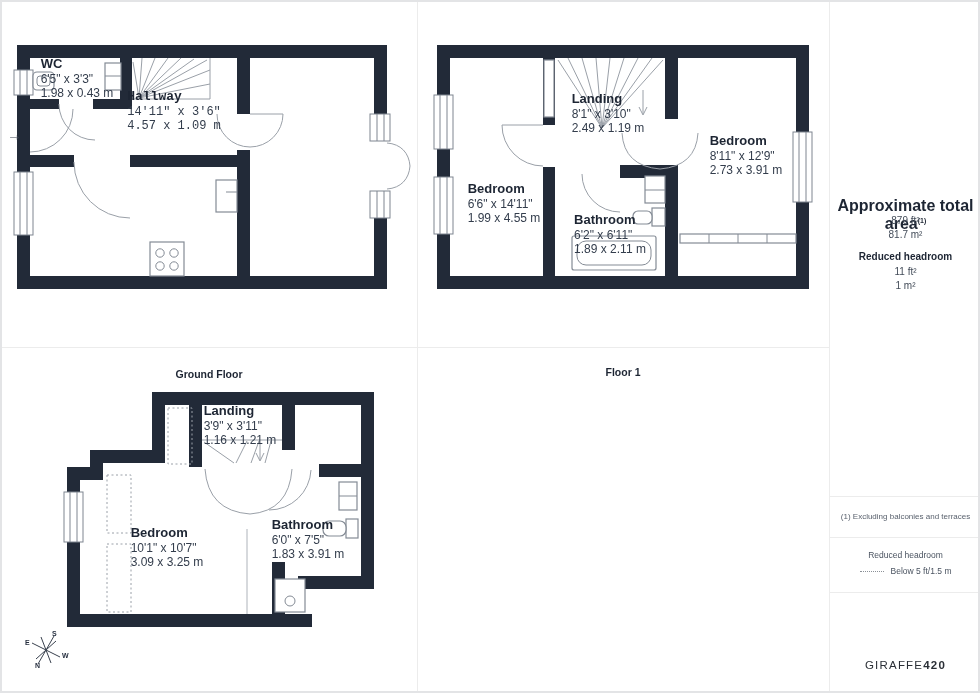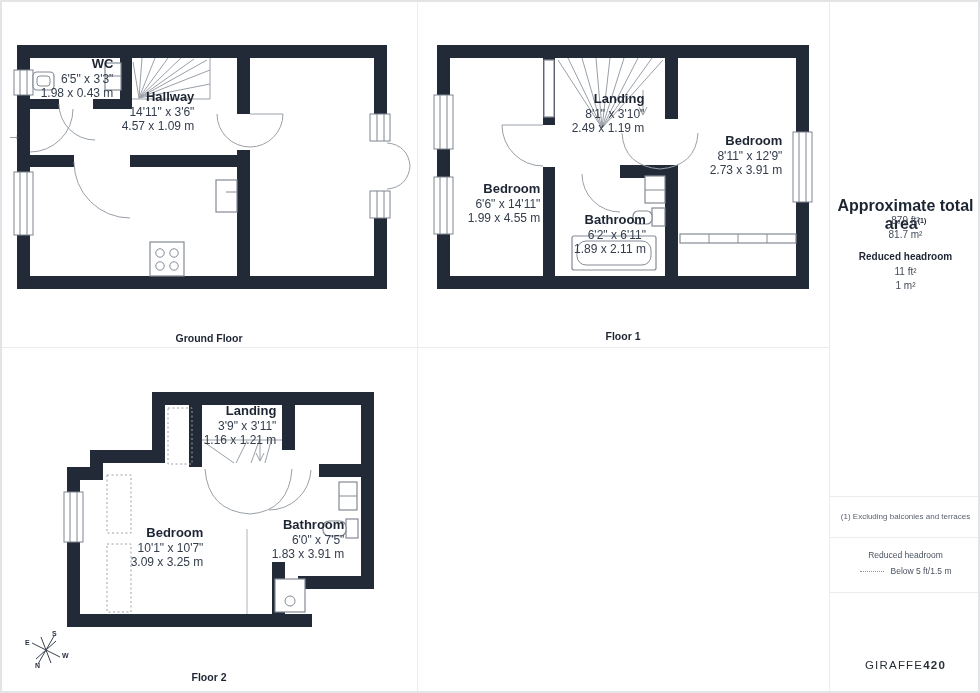--- a/index.html
+++ b/index.html
@@ -8,24 +8,24 @@
   .wall{fill:#222A38;}
   .thin{stroke:#9AA0A8;stroke-width:1;fill:none;}
   .thin2{stroke:#AEB3BA;stroke-width:1;fill:none;}
   .winframe{fill:#ffffff;stroke:#7E8590;stroke-width:1;}
   .winline{stroke:#7E8590;stroke-width:1;}
   .fixture{fill:#ffffff;stroke:#848B95;stroke-width:1.2;}
   .fixline{stroke:#848B95;stroke-width:1;fill:none;}
   .dotted{fill:none;stroke:#9AA0A8;stroke-width:1;stroke-dasharray:2 2.5;}
   .compassline{stroke:#39414E;stroke-width:1;}
   .divider{position:absolute;background:#ececec;}
-  .room-label{position:absolute;transform:translateX(-50%);text-align:right;line-height:1.12;white-space:nowrap;}
+  .room-label{position:absolute;transform:translateX(-50%);text-align:left;line-height:1.12;white-space:nowrap;}
   .room-name{font-weight:bold;font-size:13px;color:#1D2533;}
   .room-dim{font-size:12px;color:#333D4C;margin-top:1px;}
-  .floor-label{position:absolute;transform:translateX(-50%);font-weight:bold;font-size:10.5px;color:#1D2533;white-space:nowrap;}
+  .floor-label{position:absolute;transform:translateX(-50%);font-weight:bold;font-size:10.5px;color:#1D2533;white-space:nowrap;margin-top:36px;}
   .entrance-arrow{position:absolute;font-size:15px;color:#39414E;}
   .compass-letter{position:absolute;font-size:7px;font-weight:bold;color:#273040;}
   #sidebar{position:absolute;left:827px;top:0;width:153px;height:693px;}
   .sb{position:absolute;left:0;width:100%;text-align:center;}
   .sb-title{font-weight:bold;font-size:16px;color:#1D2533;}
   .sb-sup{font-size:7px;vertical-align:super;font-weight:bold;color:#1D2533;}
   .sb-sub{font-weight:bold;font-size:10px;color:#1D2533;}
   .sb-val{font-size:10px;color:#434C59;}
   .sb-note{font-size:8px;color:#5A626E;}
   .sb-legend{font-size:8.5px;color:#4A5360;}
@@ -277,21 +277,21 @@
     </g>
   </svg>
 
   <span class="entrance-arrow" style="left:5px;top:124px;">→</span>
 
   <div class="room-label" style="left:75px;top:55px;">
     <div class="room-name">WC</div>
     <div class="room-dim">6'5" x 3'3"</div>
     <div class="room-dim">1.98 x 0.43 m</div>
   </div>
-  <div class="room-label" style="left:156px;top:88px;">
+  <div class="room-label" style="left:172px;top:88px;font-family:Liberation Mono, monospace;">
     <div class="room-name">Hallway</div>
     <div class="room-dim">14'11" x 3'6"</div>
     <div class="room-dim">4.57 x 1.09 m</div>
   </div>
   <div class="floor-label" style="left:207px;top:330px;">Ground Floor</div>
 
   <div class="room-label" style="left:606px;top:90px;">
     <div class="room-name">Landing</div>
     <div class="room-dim">8'1" x 3'10"</div>
     <div class="room-dim">2.49 x 1.19 m</div>

